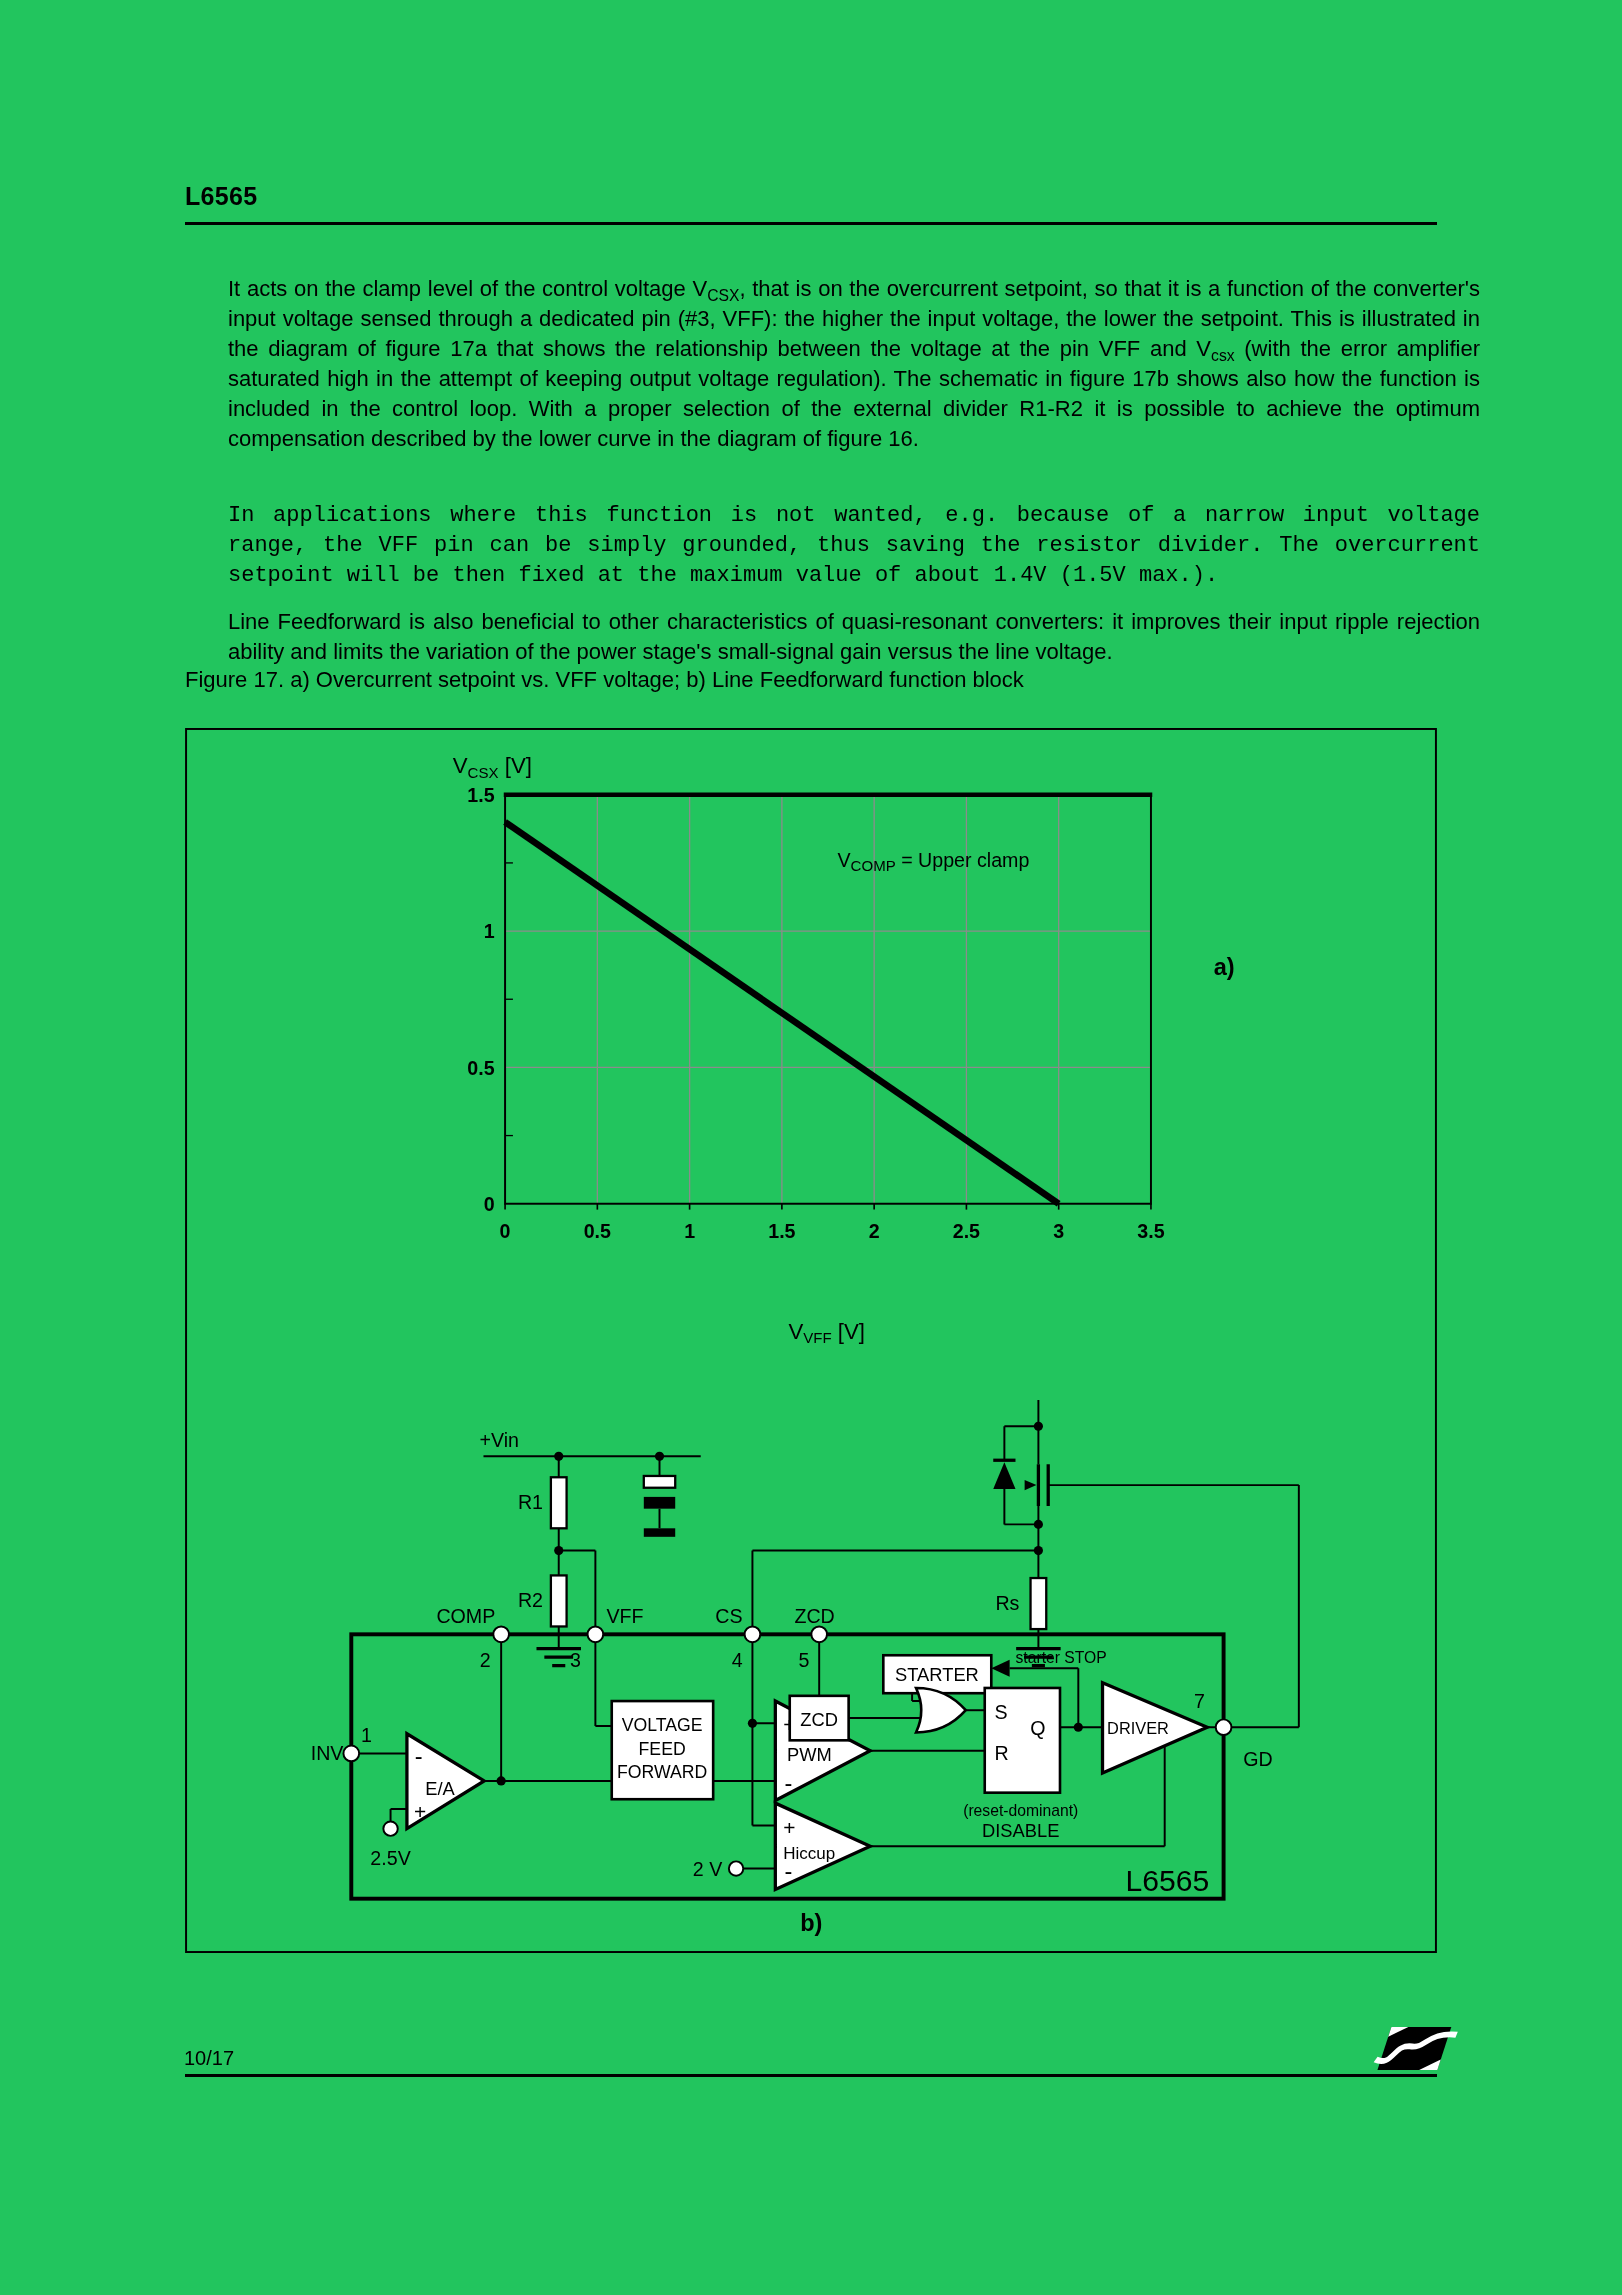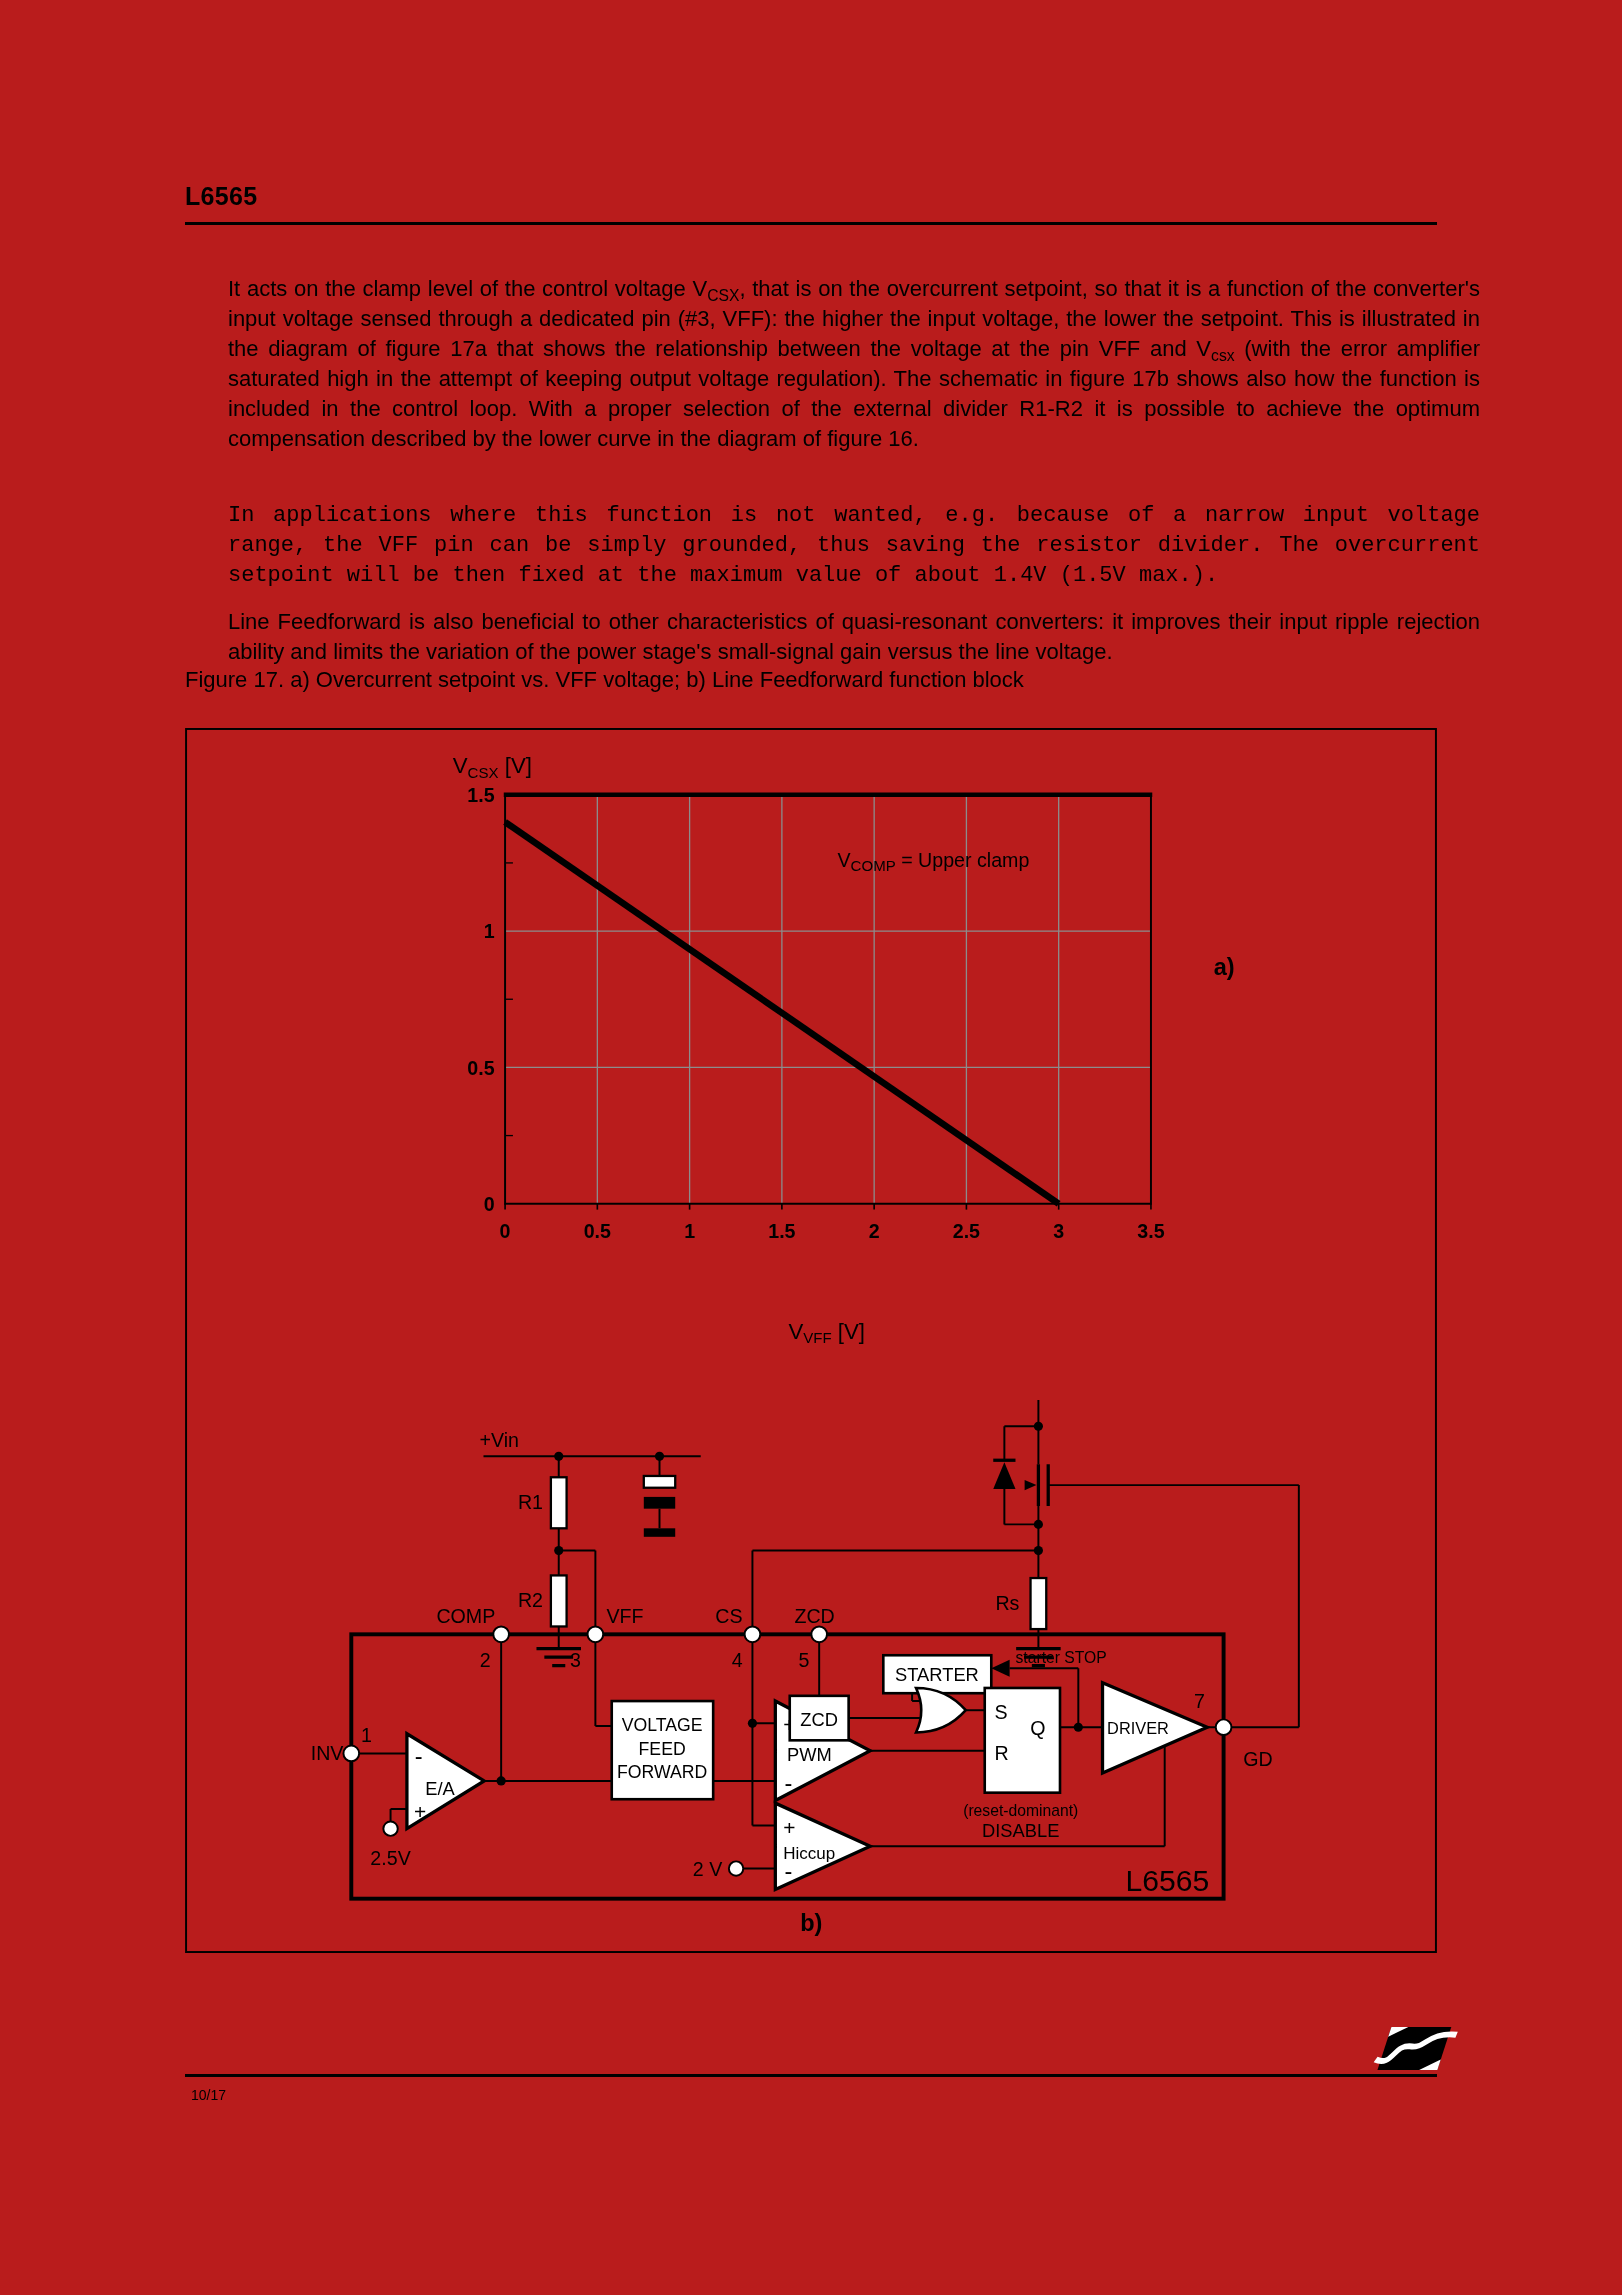--- a/index.html
+++ b/index.html
@@ -1,33 +1,33 @@
 <!DOCTYPE html>
 <html style="font-size:10.5px"><head>
 <meta charset="utf-8">
 <style>
   html,body{margin:0;padding:0;background:#e8e8e8;}
   .page{
-    position:relative;width:1622px;height:2295px;background:#b91c1c;
+    position:relative;width:1622px;height:2295px;background:#22c55e;
     font-family:"Liberation Sans",sans-serif;color:#000;overflow:hidden;
   }
   .abs{position:absolute;}
   #header-title{left:185px;top:182px;font-size:25px;font-weight:bold;letter-spacing:0.3px;}
   .rule{left:185px;width:1252px;height:3.3px;background:#000;}
   #rule-header{top:222px;}
   .para{
     left:185px;width:1252px;font-size:22px;line-height:30px;text-align:justify;margin-left:43px;
   }
   .para sub{font-size:15.7px;line-height:0;}
   #para-1{top:274px;}
   #para-2{top:501px;font-family:Liberation Mono, monospace;}
   #para-3{top:607px;}
   #figure-title{left:185px;top:667px;width:1252px;font-size:22px;font-weight:normal;}
   #fig-svg{left:185px;top:728px;}
-  #footer-pagenum{left:191px;top:2047px;font-size:14px;margin-top:40px;}
+  #footer-pagenum{left:184px;top:2047px;font-size:20px;}
   #rule-footer{top:2074px;}
   #logo-svg{left:1373px;top:2023px;}
   svg text{font-family:"Liberation Sans",sans-serif;fill:#000;}
   .t30{font-size:30px;} .t28{font-size:28px;} .t27{font-size:27px;}
   .t26{font-size:26px;} .t25{font-size:25px;} .t24{font-size:24px;}
   .t32{font-size:32px;} .t34{font-size:34px;} .t36{font-size:36px;}
   .t46{font-size:46px;}
   .bold{font-weight:bold;}
   .sub{font-size:23px;}
   .wire{stroke:#000;stroke-width:3;fill:none;}

